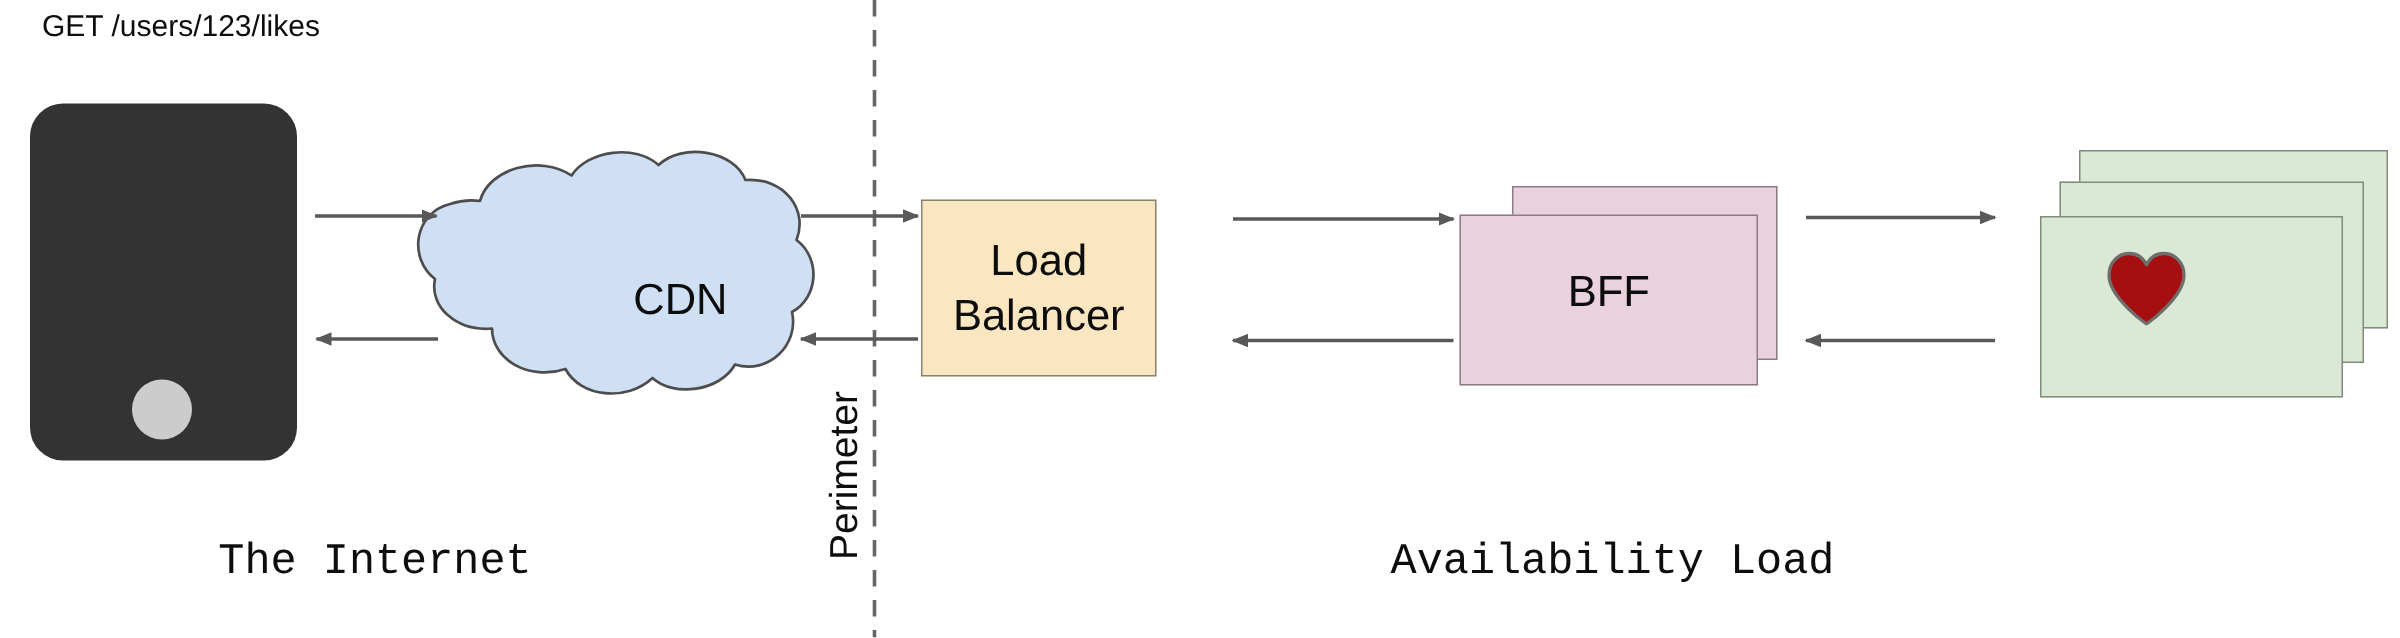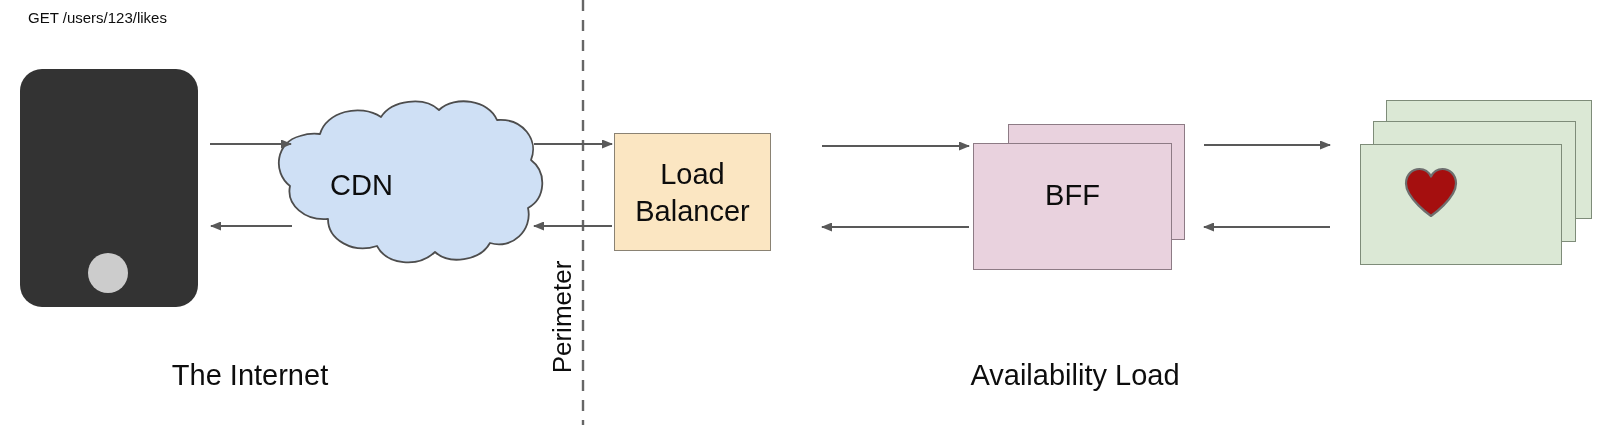--- a/index.html
+++ b/index.html
@@ -21,21 +21,21 @@
     top: 0;
     width: 1600px;
     height: 425px;
   }
   .abs { position: absolute; }
 
   
   #request-label {
     left: 28px;
     top: 6px;
-    font-size: 15px;
+    font-size: 20px;
     line-height: 24px;
     color: #0d0d0d;
     white-space: nowrap;
   }
 
   
   #client-device {
     left: 20px;
     top: 69px;
     width: 178px;
@@ -52,20 +52,21 @@
     background: #cccccc;
   }
 
   
   .zone-caption {
     font-size: 29px;
     line-height: 34px;
     color: #0d0d0d;
     white-space: nowrap;
     text-align: center;
+    font-family: Liberation Mono, monospace;
   }
   #internet-caption { left: 60px; top: 358px; width: 380px; }
   #az-caption { left: 880px; top: 358px; width: 390px; }
 
   
   #perimeter-label {
     left: 481px;
     top: 302px;
     width: 162px;
     text-align: center;
@@ -108,21 +109,21 @@
     width: 177px;
     height: 116px;
     background: #e9d2de;
     border: 1.6px solid #8d7b85;
     box-sizing: border-box;
   }
   .bff-front {
     left: 973px;
     top: 143px;
     width: 199px;
-    height: 127px;
+    height: 114px;
     background: #e9d2de;
     border: 1.6px solid #8d7b85;
     box-sizing: border-box;
   }
   .bff-front .box-label {
     top: 33px;
     font-size: 29px;
     line-height: 36px;
   }
 
@@ -203,21 +204,21 @@
   <line x1="1204" y1="145" x2="1330" y2="145" stroke="#595959" stroke-width="2.2" marker-end="url(#arrow-r)"></line>
   <line x1="1330" y1="227" x2="1204" y2="227" stroke="#595959" stroke-width="2.2" marker-end="url(#arrow-l)"></line>
 
 </svg>
 
 <div class="abs" id="request-label">GET /users/123/likes</div>
 
 <div class="abs" id="client-device"></div>
 <div class="abs" id="client-home-button"></div>
 
-<div class="abs" style="left:330px; top:168px; width:155px; text-align:left; font-size:29px; line-height:34px; color:#0d0d0d;">CDN</div>
+<div class="abs" style="left:330px; top:183px; width:155px; text-align:right; font-size:29px; line-height:34px; color:#0d0d0d;">CDN</div>
 
 <div class="abs" id="load-balancer">
   <span class="box-label">Load
 Balancer</span>
 </div>
 
 <div class="abs bff-back"></div>
 <div class="abs bff-front">
   <span class="box-label">BFF</span>
 </div>

